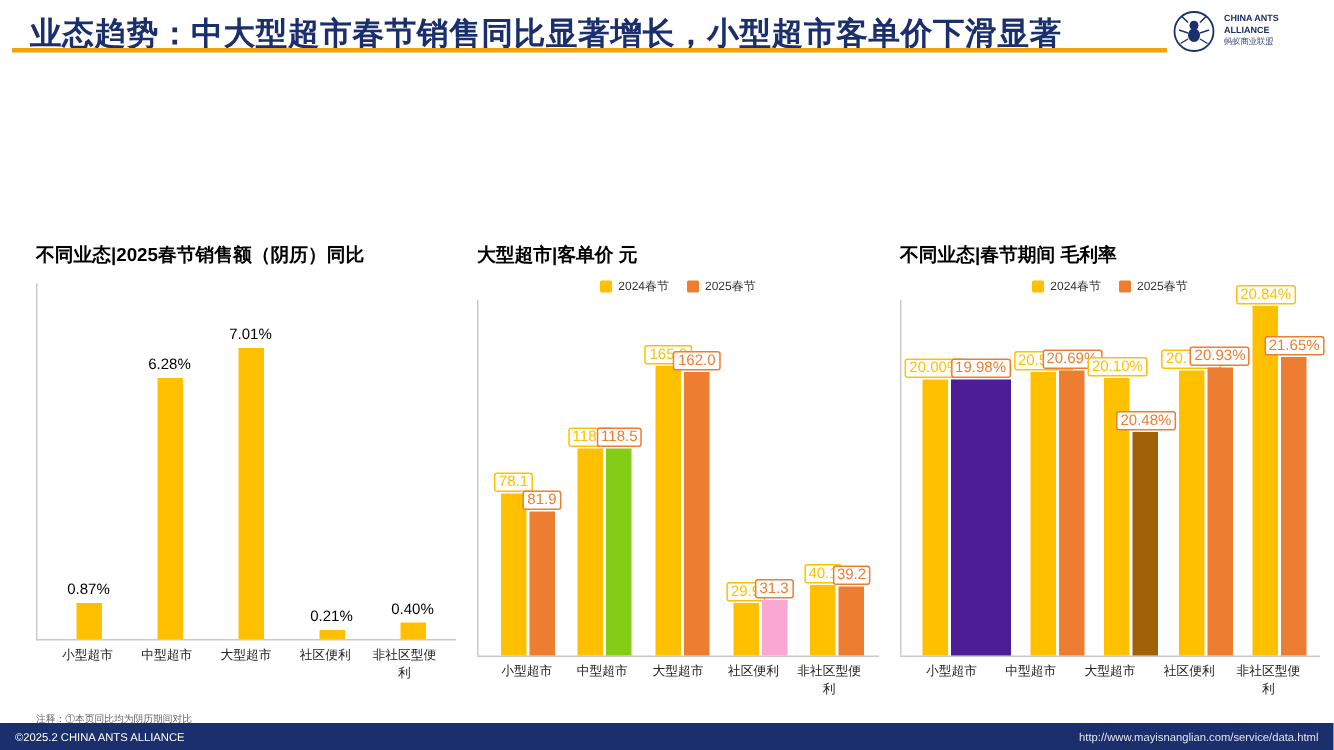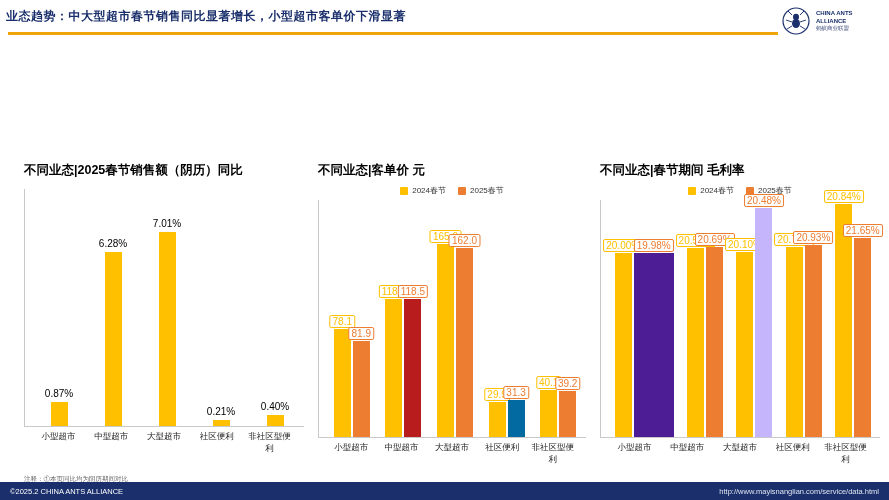--- a/index.html
+++ b/index.html
@@ -12,22 +12,22 @@
     overflow: hidden;
   }
   .slide { position:absolute; inset:0; background:#fff; }
 
   
   .header {
     position:absolute; left:0; top:0; width:889px; height:34px;
     display:flex; align-items:center;
   }
   .title-bar {
-    position:absolute; left:6px; top:8px;
-    font-size:12px; font-weight:bold; color:#1a2f6b; letter-spacing:0.5px;
+    position:absolute; left:20px; top:8px;
+    font-size:21px; font-weight:bold; color:#1a2f6b; letter-spacing:0.5px;
     white-space:nowrap;
   }
   .title-underline {
     position:absolute; left:8px; top:32px; width:770px; height:3px;
     background:#f0a30a;
   }
 
   
   .logo {
     position:absolute; right:12px; top:4px; width:96px; height:34px;
@@ -169,21 +169,21 @@
         <div class="cat">小型超市</div>
         <div class="cat">中型超市</div>
         <div class="cat">大型超市</div>
         <div class="cat">社区便利</div>
         <div class="cat">非社区型便利</div>
       </div>
     <div class="note">注释：①本页同比均为阴历期间对比</div>
   </div>
 
   <div class="panel" id="panel-1">
-    <div class="panel-title">不同业态|客单价 元</div>
+    <div class="panel-title">大型超市|客单价 元</div>
     <div class="legend">
         <div class="legend-item">
           <span class="legend-swatch" style="background: rgb(255, 192, 0);"></span>
           <span>2024春节</span>
         </div>
         <div class="legend-item">
           <span class="legend-swatch" style="background: rgb(237, 125, 49);"></span>
           <span>2025春节</span>
         </div>
       </div>
@@ -195,37 +195,37 @@
               <span class="val" style="color: rgb(255, 192, 0);">78.1</span>
             </div>
             <div class="bar boxed" style="background: rgb(237, 125, 49); height: 95.6238px;">
               <span class="val" style="color: rgb(237, 125, 49);">81.9</span>
             </div>
           </div>
           <div class="group">
             <div class="bar boxed" style="background: rgb(255, 192, 0); height: 138.474px;">
               <span class="val" style="color: rgb(255, 192, 0);">118.6</span>
             </div>
-            <div class="bar boxed" style="background: #b91c1c; height: 138.357px;">
+            <div class="bar boxed" style="background: #84cc16; height: 138.357px;">
               <span class="val" style="color: rgb(237, 125, 49);">118.5</span>
             </div>
           </div>
           <div class="group">
             <div class="bar boxed" style="background: rgb(255, 192, 0); height: 192.649px;">
               <span class="val" style="color: rgb(255, 192, 0);">165.0</span>
             </div>
             <div class="bar boxed" style="background: rgb(237, 125, 49); height: 189.146px;">
               <span class="val" style="color: rgb(237, 125, 49);">162.0</span>
             </div>
           </div>
           <div class="group">
             <div class="bar boxed" style="background: rgb(255, 192, 0); height: 34.9103px;">
               <span class="val" style="color: rgb(255, 192, 0);">29.9</span>
             </div>
-            <div class="bar boxed" style="background: #0369a1; height: 36.5449px;">
+            <div class="bar boxed" style="background: #f9a8d4; height: 36.5449px;">
               <span class="val" style="color: rgb(237, 125, 49);">31.3</span>
             </div>
           </div>
           <div class="group">
             <div class="bar boxed" style="background: rgb(255, 192, 0); height: 46.8195px;">
               <span class="val" style="color: rgb(255, 192, 0);">40.1</span>
             </div>
             <div class="bar boxed" style="background: rgb(237, 125, 49); height: 45.7686px;">
               <span class="val" style="color: rgb(237, 125, 49);">39.2</span>
             </div>
@@ -269,21 +269,21 @@
               <span class="val" style="color: rgb(255, 192, 0);">20.57%</span>
             </div>
             <div class="bar boxed" style="background: rgb(237, 125, 49); height: 190.172px;">
               <span class="val" style="color: rgb(237, 125, 49);">20.69%</span>
             </div>
           </div>
           <div class="group">
             <div class="bar boxed" style="background: rgb(255, 192, 0); height: 184.749px;">
               <span class="val" style="color: rgb(255, 192, 0);">20.10%</span>
             </div>
-            <div class="bar boxed" style="background: #c4b5fd; height: 229px; text-align: center;">
+            <div class="bar boxed" style="background: #a16207; height: 149px; text-align: center;">
               <span class="val" style="color: rgb(237, 125, 49);">20.48%</span>
             </div>
           </div>
           <div class="group">
             <div class="bar boxed" style="background: rgb(255, 192, 0); height: 190.264px;">
               <span class="val" style="color: rgb(255, 192, 0);">20.70%</span>
             </div>
             <div class="bar boxed" style="background: rgb(237, 125, 49); height: 192.378px;">
               <span class="val" style="color: rgb(237, 125, 49);">20.93%</span>
             </div>

